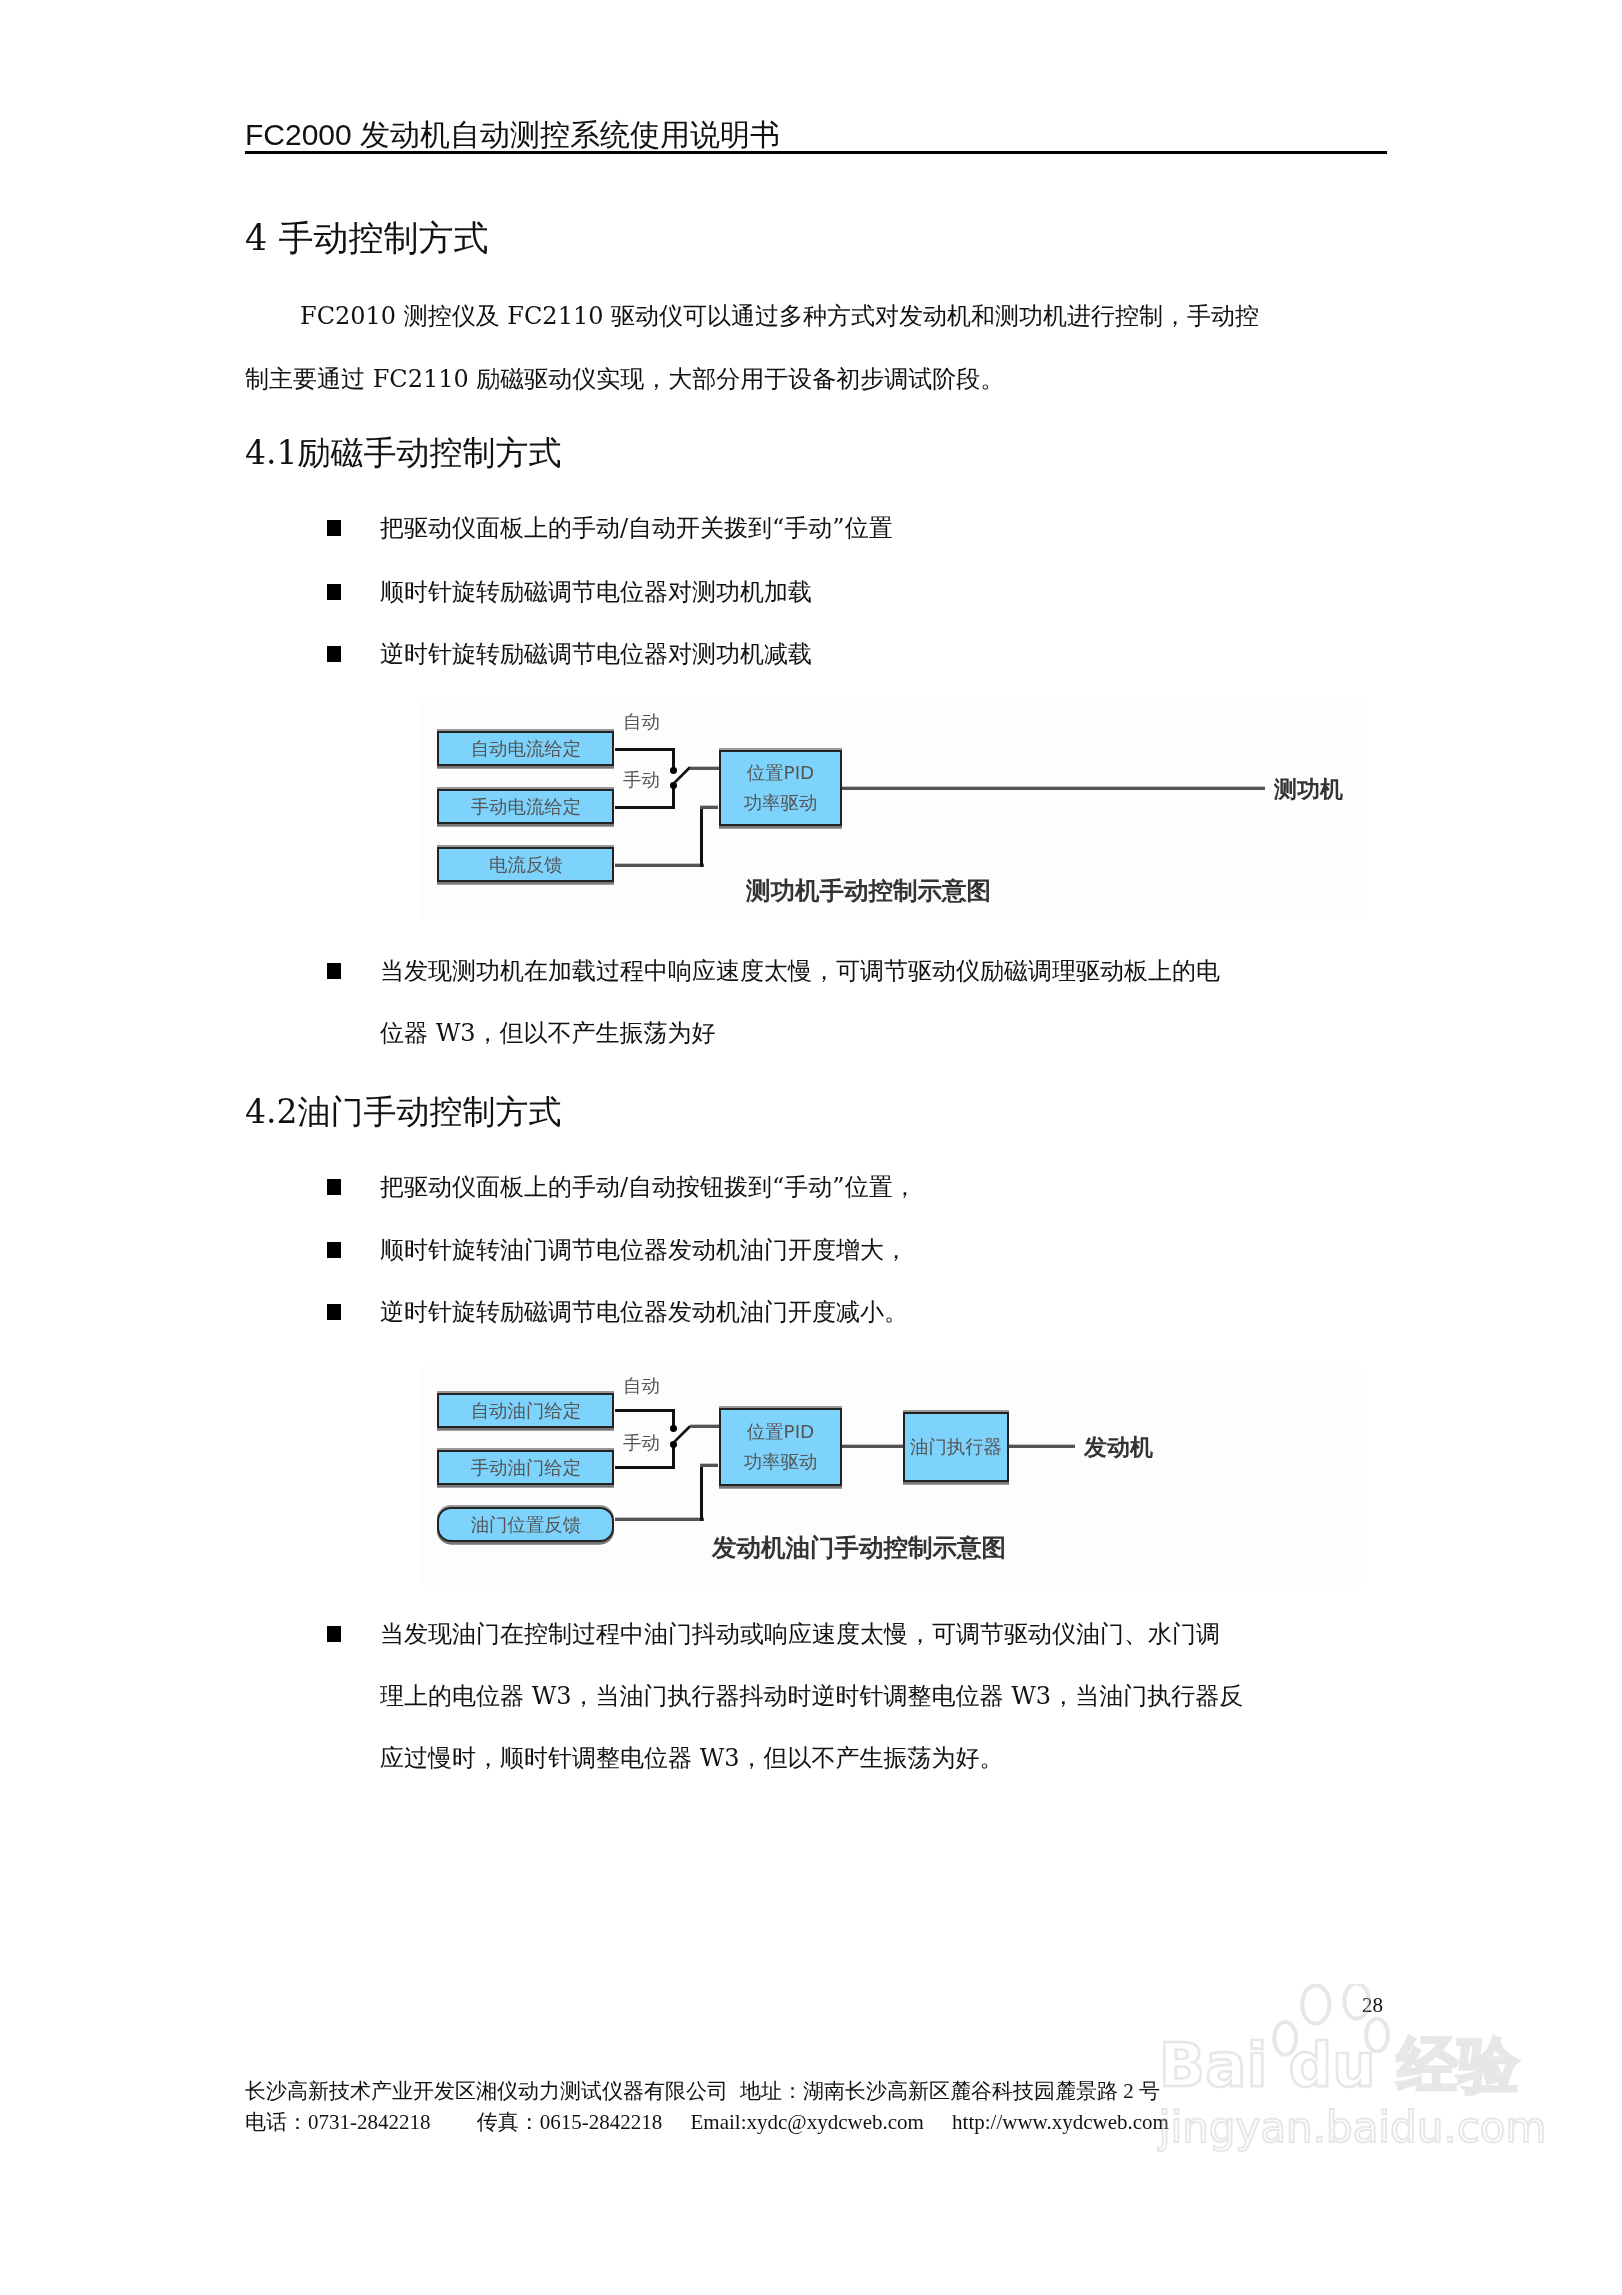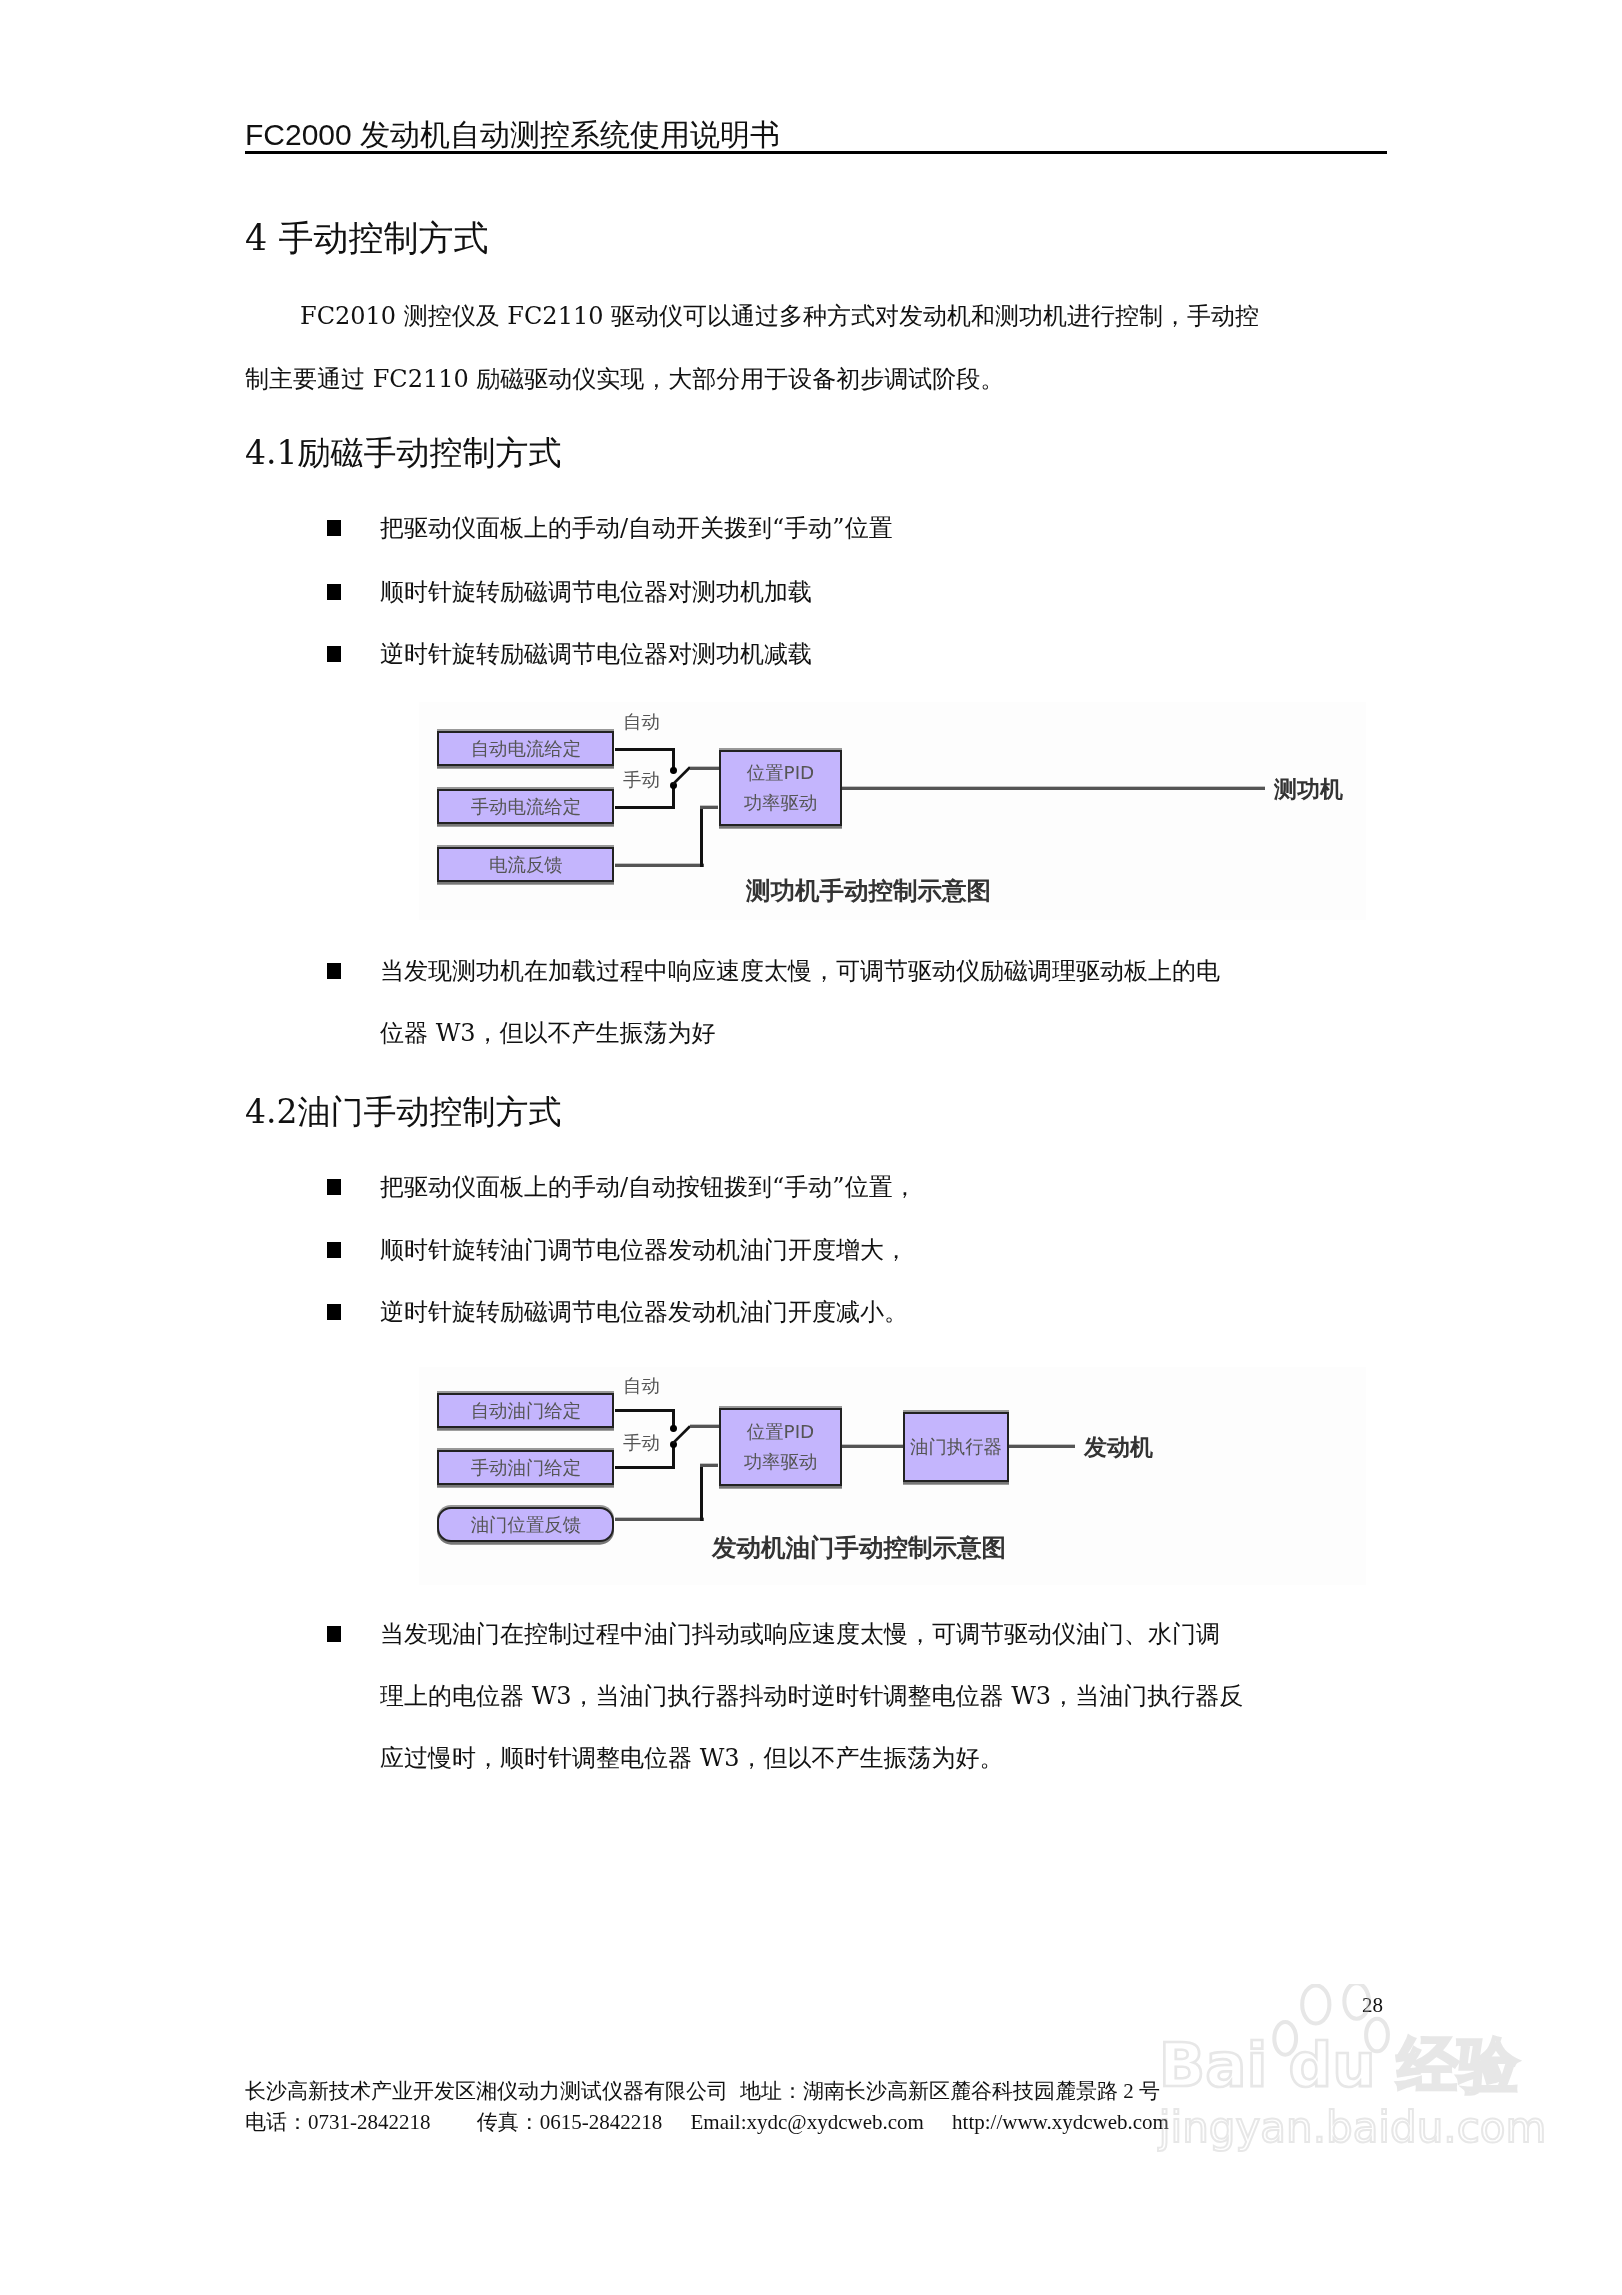--- a/index.html
+++ b/index.html
@@ -13,21 +13,21 @@
     .h1 { font-size: 35px; left: 245px; top: 215px; font-family: "DejaVu Serif", serif; }
     .h2 { font-size: 33px; left: 245px; font-family: "DejaVu Serif", serif; }
     .para { font-size: 24px; line-height: 63px; font-family: "DejaVu Serif", serif; }
     .bullet-row { left: 327px; font-size: 24px; font-family: "DejaVu Serif", serif; }
     .bullet-sq { position: absolute; left: 0; top: 6.8px; width: 13.6px; height: 16.4px; background: #000; }
     .bullet-text { position: absolute; left: 53px; top: 0; white-space: nowrap; line-height: 31px; }
 
     
     .diagram { position: absolute; background: #fdfdfd; }
     .dbox {
-      position: absolute; background: #c4b5fd; border: 2.7px solid #222;
+      position: absolute; background: #7dd3fc; border: 2.7px solid #222;
       box-shadow: 0 -2px 0 #999, 0 2.7px 0 #777;
       font-family: "DejaVu Sans", sans-serif; color: #555; font-size: 18.4px;
       display: flex; align-items: center; justify-content: center; text-align: right; line-height: 30px;
       box-sizing: border-box;
     }
     .dlabel { position: absolute; font-family: "DejaVu Sans", sans-serif; color: #555; font-size: 18.4px; white-space: nowrap; }
     .dout { position: absolute; font-family: "DejaVu Sans", sans-serif; color: #333; font-size: 23px; font-weight: bold; white-space: nowrap; }
     .dcap { position: absolute; font-family: "DejaVu Sans", sans-serif; color: #333; font-size: 24.5px; font-weight: bold; white-space: nowrap; }
     .hline { position: absolute; height: 3.4px; background: #555; box-shadow: 0 -0.7px 0 #aaa; }
     .hline.dark { background: #111; height: 2.7px; box-shadow: none; }

